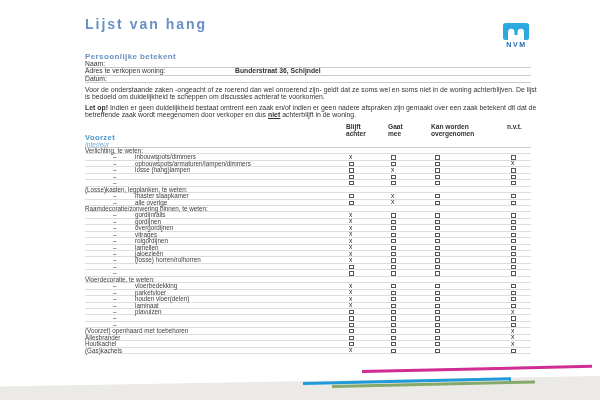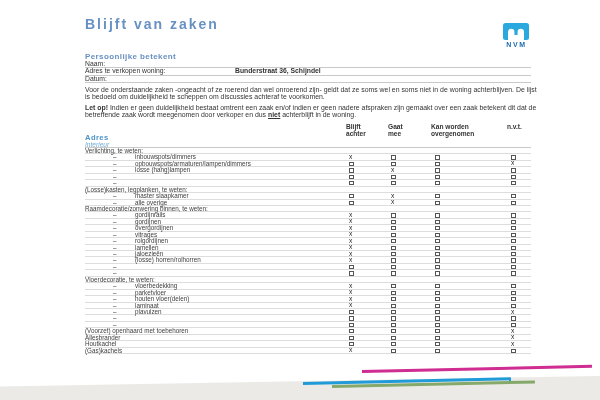--- a/index.html
+++ b/index.html
@@ -62,21 +62,21 @@
   .stripe-green { left:332px; top:385px; width:203px; height:2.5px; background:#85a96a;
                   transform:rotate(-1.3deg); }
   .stripe-blue { left:303px; top:381.5px; width:208px; height:2.8px; background:#209bd8;
                  transform:rotate(-1.3deg); }
 </style>
 </head>
 <body>
 
 <div class="stage">
 
-  <div class="doc-title">Blijft van zaken</div>
+  <div class="doc-title">Lijst van hang</div>
 
   <div class="logo">
     <div class="logo-sq">
       <svg width="20" height="13" viewBox="0 0 20 13">
         <path d="M2,13 V5 a3.2,3.2 0 0 1 6.4,0 v3 h3.2 V5 a3.2,3.2 0 0 1 6.4,0 v8 z" fill="#ffffff"></path>
       </svg>
     </div>
     <div class="logo-text">NVM</div>
   </div>
 
@@ -104,21 +104,21 @@
   <div id="colheads">
       <div class="colhead" style="left:346px">Blijft
 achter</div>
       <div class="colhead" style="left:388px">Gaat
 mee</div>
       <div class="colhead" style="left:431px">Kan worden
 overgenomen</div>
       <div class="colhead" style="left:507px">n.v.t.</div>
     </div>
 
-  <div class="section-title">Adres</div>
+  <div class="section-title">Voorzet</div>
   <div class="section-sub">Interieur</div>
 
   <div class="table" id="tbl">
       <div class="row">
         <span class="lbl cat">Verlichting, te weten:</span>
       </div>
       <div class="row">
         <span class="dash">–</span>
         <span class="lbl item">inbouwspots/dimmers</span>
         <span class="mk xmk" style="left:264px">x</span>

